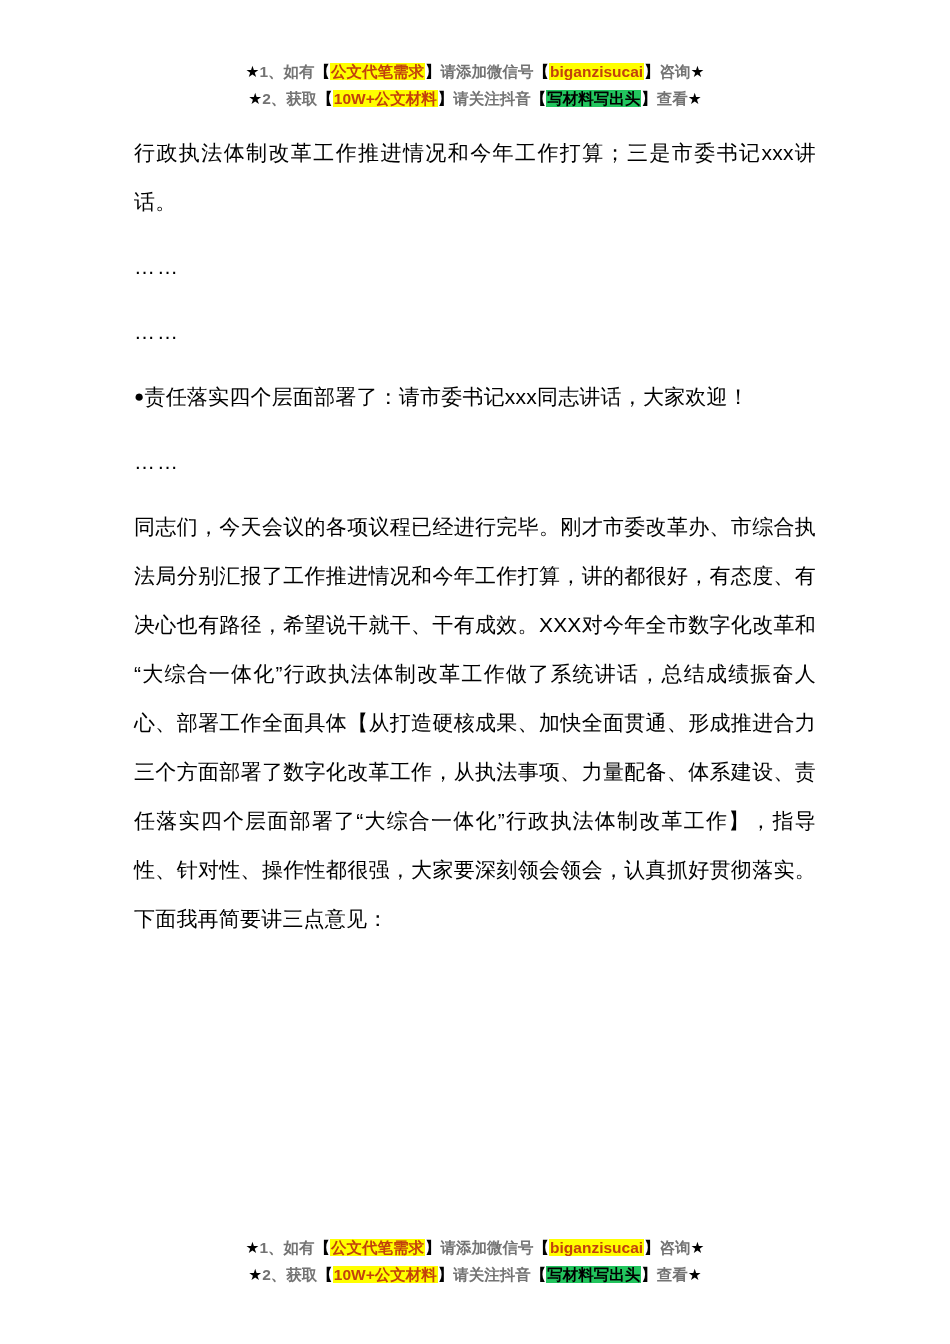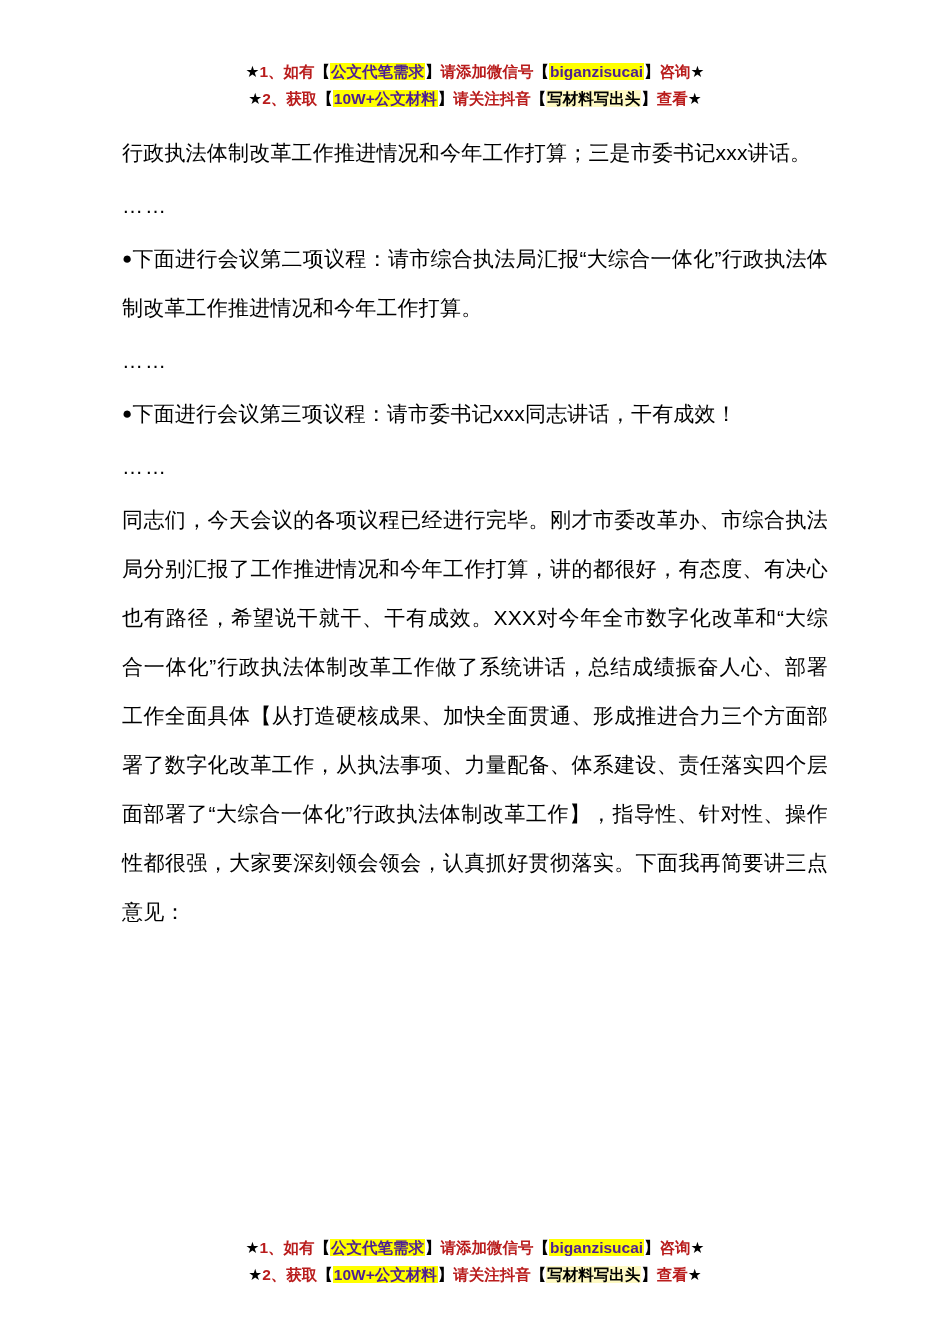--- a/index.html
+++ b/index.html
@@ -29,29 +29,29 @@
     font-size: 15.5px;
     font-weight: bold;
     line-height: 1.75;
     letter-spacing: 0px;
     white-space: nowrap;
   }
   .promo .line {
     display: block;
   }
   .promo .star { color: #000; }
-  .promo .plain { color: #b91c1c; }
+  .promo .plain { color: #737373; }
   .promo .brk { color: #000; }
   .hl-red {
     background: #ffff00;
-    color: #4c1d95;
+    color: #c2410c;
     padding: 0 1px;
   }
   .hl-black {
-    background: #fef9c3;
+    background: #22c55e;
     color: #000000;
     padding: 0 1px;
   }
   .underline { }
 
   .promo-top { margin-bottom: 16px; }
   .promo-bottom {
     position: absolute;
     left: 0;
     right: 0;
@@ -60,21 +60,21 @@
 
   
   .doc-body {
     font-size: 21px;
     line-height: 49px;
     text-align: justify;
     text-justify: inter-ideograph;
     letter-spacing: 0.2px;
   }
   .doc-body p {
-    margin: 4px;
+    margin: 16px;
     text-indent: 0;
   }
   .indent2 { text-indent: 42px; }
   .bullet {
     font-size: 17px;
     vertical-align: 2px;
   }
   .ellipsis-line {
     letter-spacing: 2px;
   }
@@ -93,25 +93,24 @@
     </span>
   </div>
 
   <div class="doc-body">
 
     <p><span>行政执法体制改革工作推进情况和今年工作打算；三是市委书记xxx讲话。</span></p>
 
 
     <p class="indent2 ellipsis-line"><span>……</span></p>
 
-    <p class="indent2"><span class="bullet">●</span><span>下面进行会议第二项议程：请市综合执法局汇报“大综合一体化”行政执法体制改革工作推进情况和今年工作打算。</span></p>
 
     <p class="indent2 ellipsis-line"><span>……</span></p>
 
-    <p class="indent2"><span class="bullet">●</span><span>下面进行会议第三项议程：请市委书记xxx同志讲话，干有成效！</span></p>
+    <p class="indent2"><span class="bullet">●</span><span>责任落实四个层面部署了：请市委书记xxx同志讲话，大家欢迎！</span></p>
 
     <p class="indent2 ellipsis-line"><span>……</span></p>
 
     <p class="indent2"><span>同志们，今天会议的各项议程已经进行完毕。刚才市委改革办、市综合执法局分别汇报了工作推进情况和今年工作打算，讲的都很好，有态度、有决心也有路径，希望说干就干、干有成效。XXX对今年全市数字化改革和“大综合一体化”行政执法体制改革工作做了系统讲话，总结成绩振奋人心、部署工作全面具体【从打造硬核成果、加快全面贯通、形成推进合力三个方面部署了数字化改革工作，从执法事项、力量配备、体系建设、责任落实四个层面部署了“大综合一体化”行政执法体制改革工作】，指导性、针对性、操作性都很强，大家要深刻领会领会，认真抓好贯彻落实。下面我再简要讲三点意见：</span></p>
 
   </div>
 
   <div class="promo promo-bottom">
     <span class="line">
       <span class="star">★</span><span class="plain">1、如有</span><span class="brk">【</span><span class="hl-red">公文代笔需求</span><span class="brk">】</span><span class="plain">请添加微信号</span><span class="brk">【</span><span class="hl-red">biganzisucai</span><span class="brk">】</span><span class="plain">咨询</span><span class="star">★</span>

